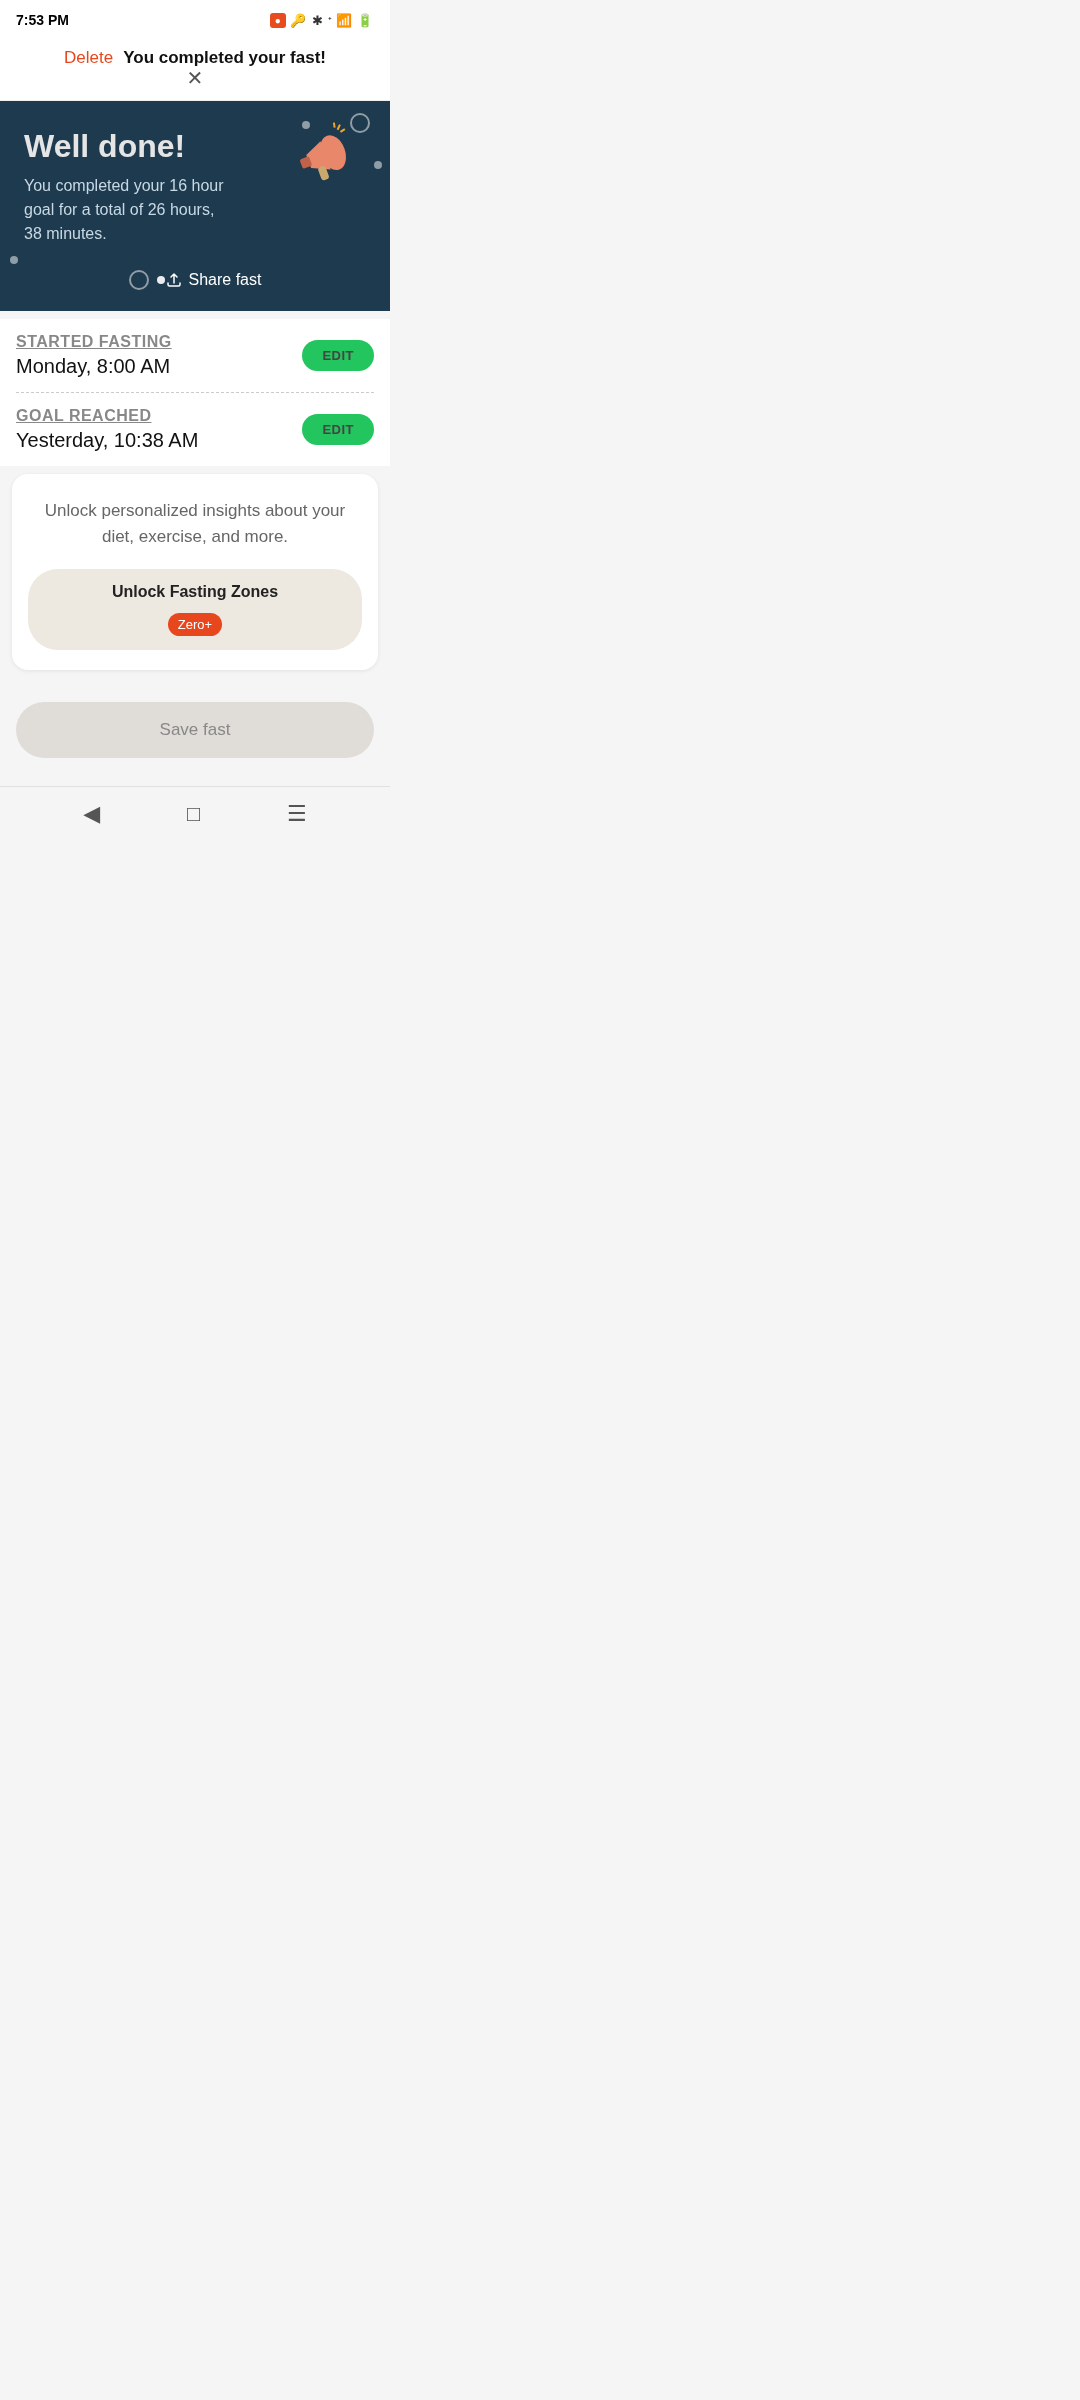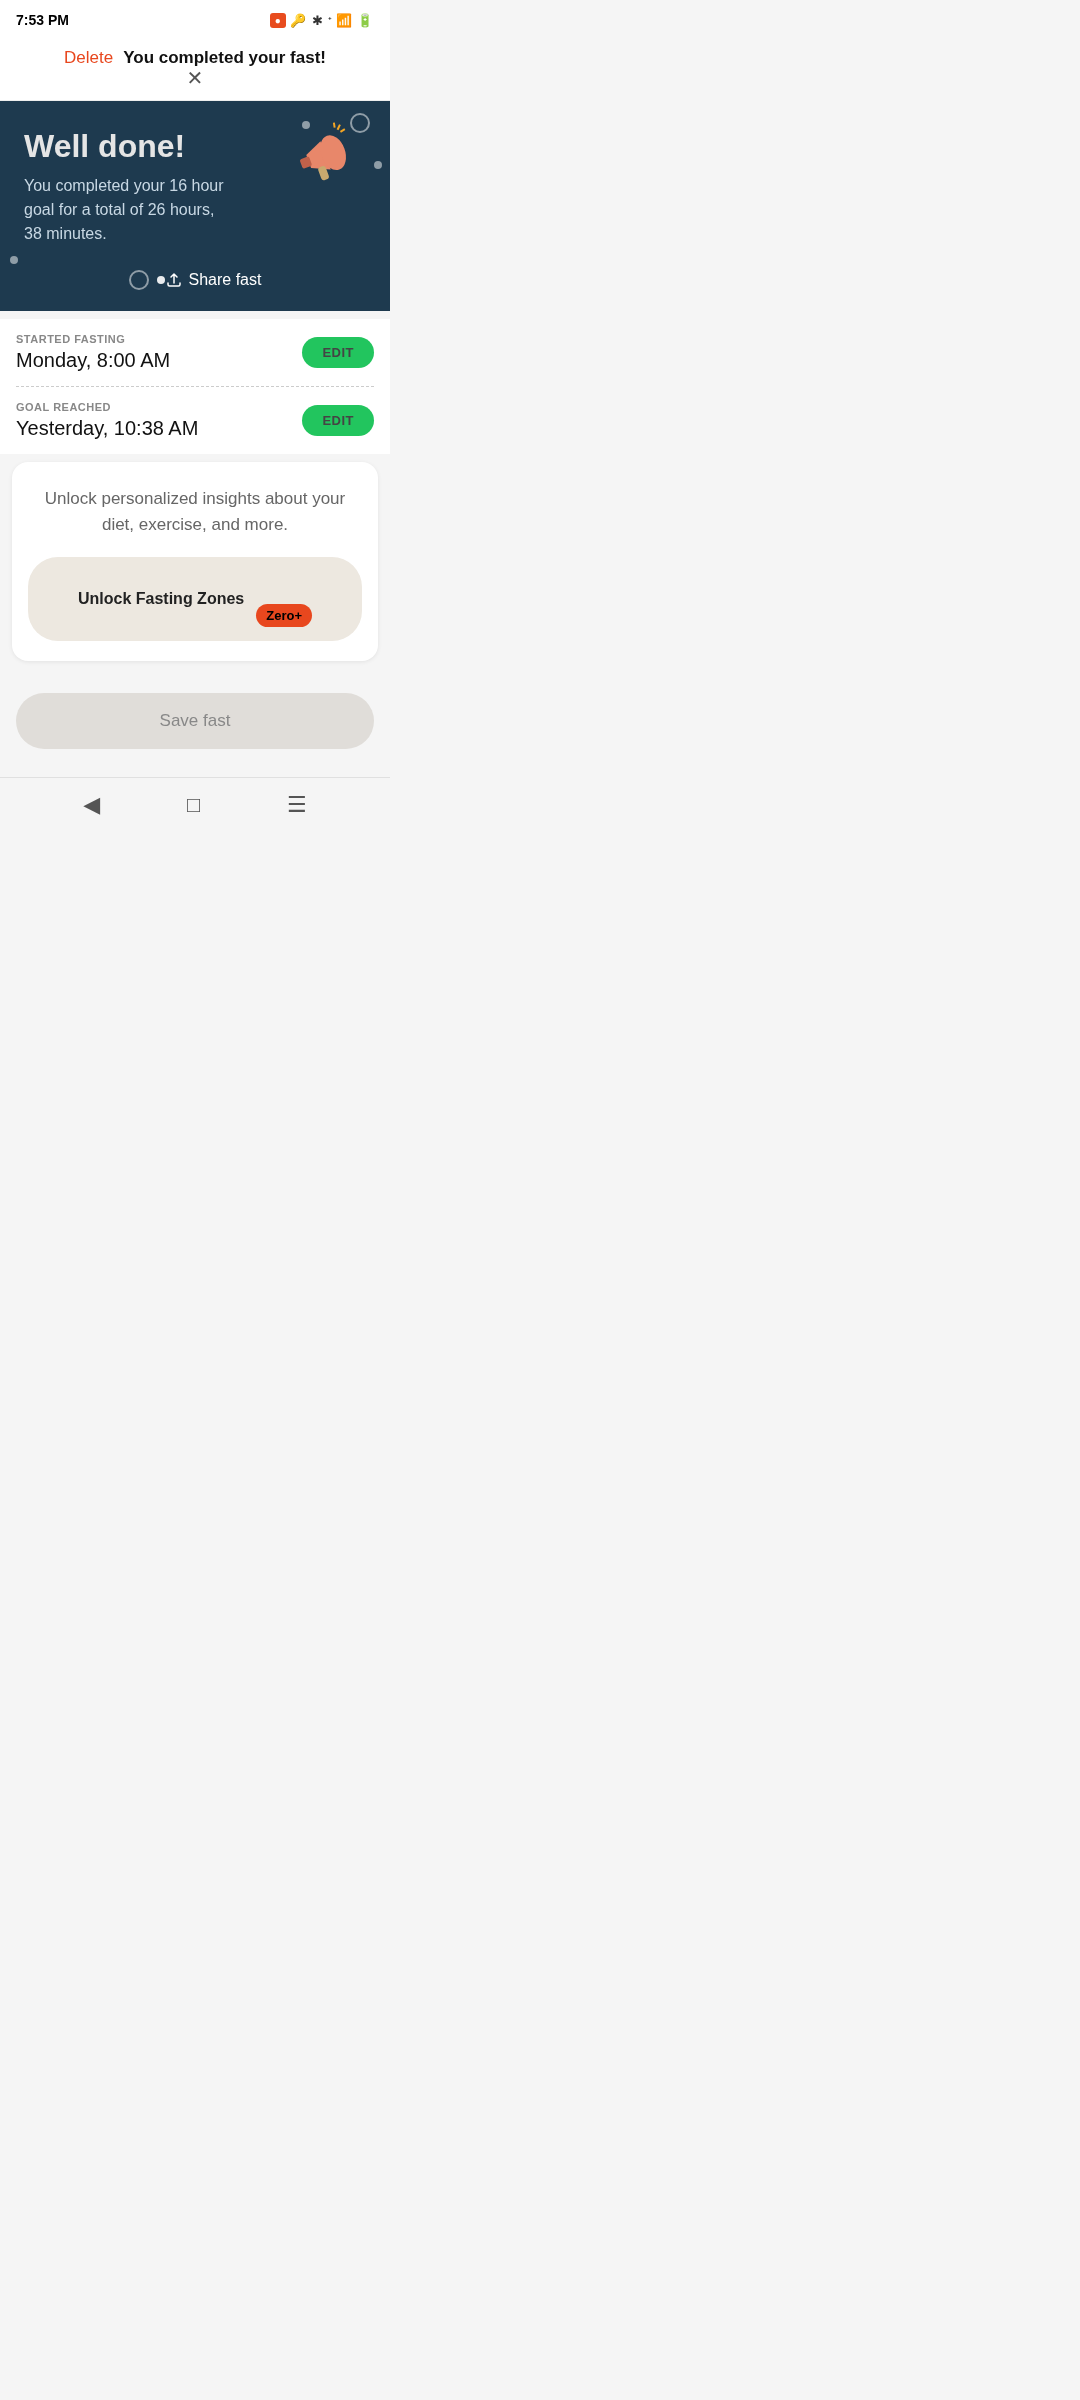--- a/index.html
+++ b/index.html
@@ -169,26 +169,27 @@
       padding: 14px 0;
       border-bottom: 1px dashed #ccc;
       display: flex;
       align-items: center;
       justify-content: space-between;
     }
     .info-row:last-child {
       border-bottom: none;
     }
     .info-label {
-      font-size: 11px;
+      font-size: 16px;
       font-weight: 700;
       color: #888;
       letter-spacing: 0.5px;
       text-transform: uppercase;
       margin-bottom: 4px;
+      text-decoration: underline;
     }
     .info-value {
       font-size: 20px;
       font-weight: 500;
       color: #111;
     }
     .edit-btn {
       background: #22c55e;
       border: none;
       border-radius: 20px;
@@ -217,34 +218,34 @@
     }
     .unlock-button-wrap {
       background: #ede8e0;
       border-radius: 30px;
       padding: 14px 24px;
       display: flex;
       align-items: center;
       justify-content: center;
       gap: 12px;
       cursor: pointer;
+      flex-direction: column;
     }
     .unlock-btn-text {
       font-size: 16px;
       font-weight: 700;
       color: #222;
     }
     .zero-plus-badge {
       background: #e8471e;
-      color: #000000;
+      color: #ffffff;
       font-size: 13px;
-      font-weight: 700;
+      font-weight: 400;
       padding: 4px 10px;
       border-radius: 12px;
-      margin-top: 33px;
     }
 
     
     .save-fast-wrap {
       padding: 24px 16px 20px;
     }
     .save-fast-btn {
       width: 100%;
       background: #e0ddd9;
       border: none;

